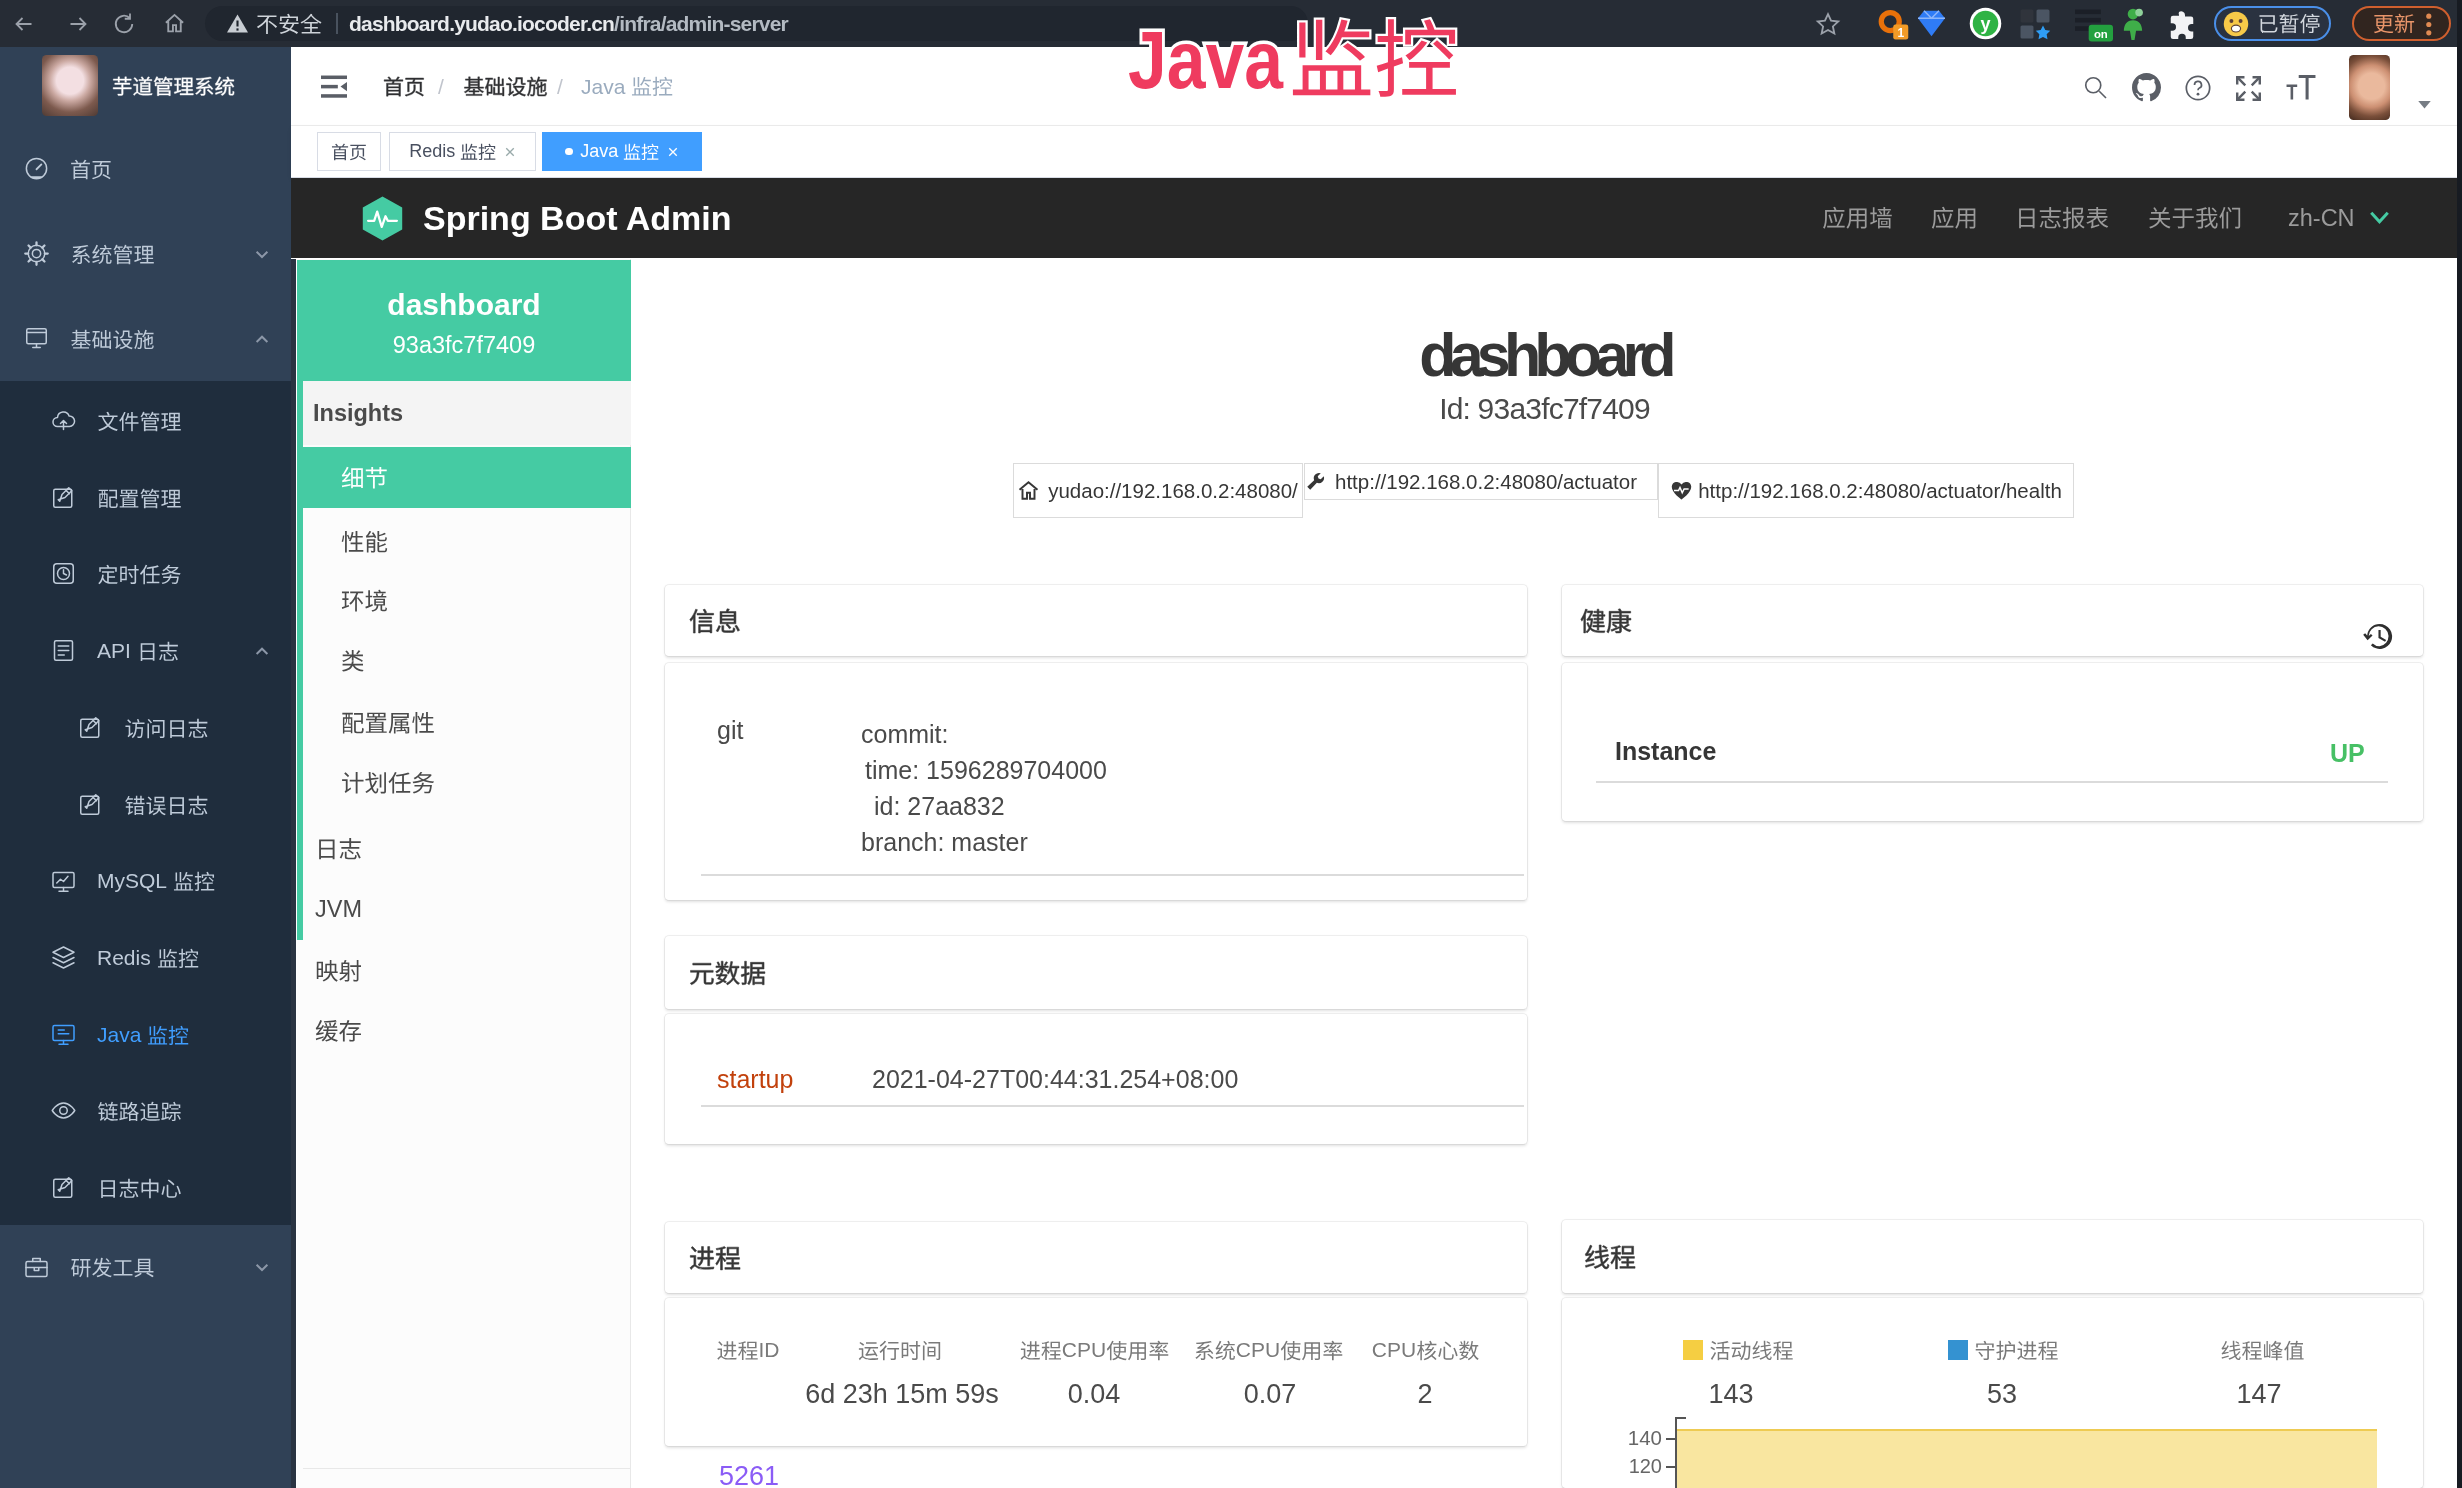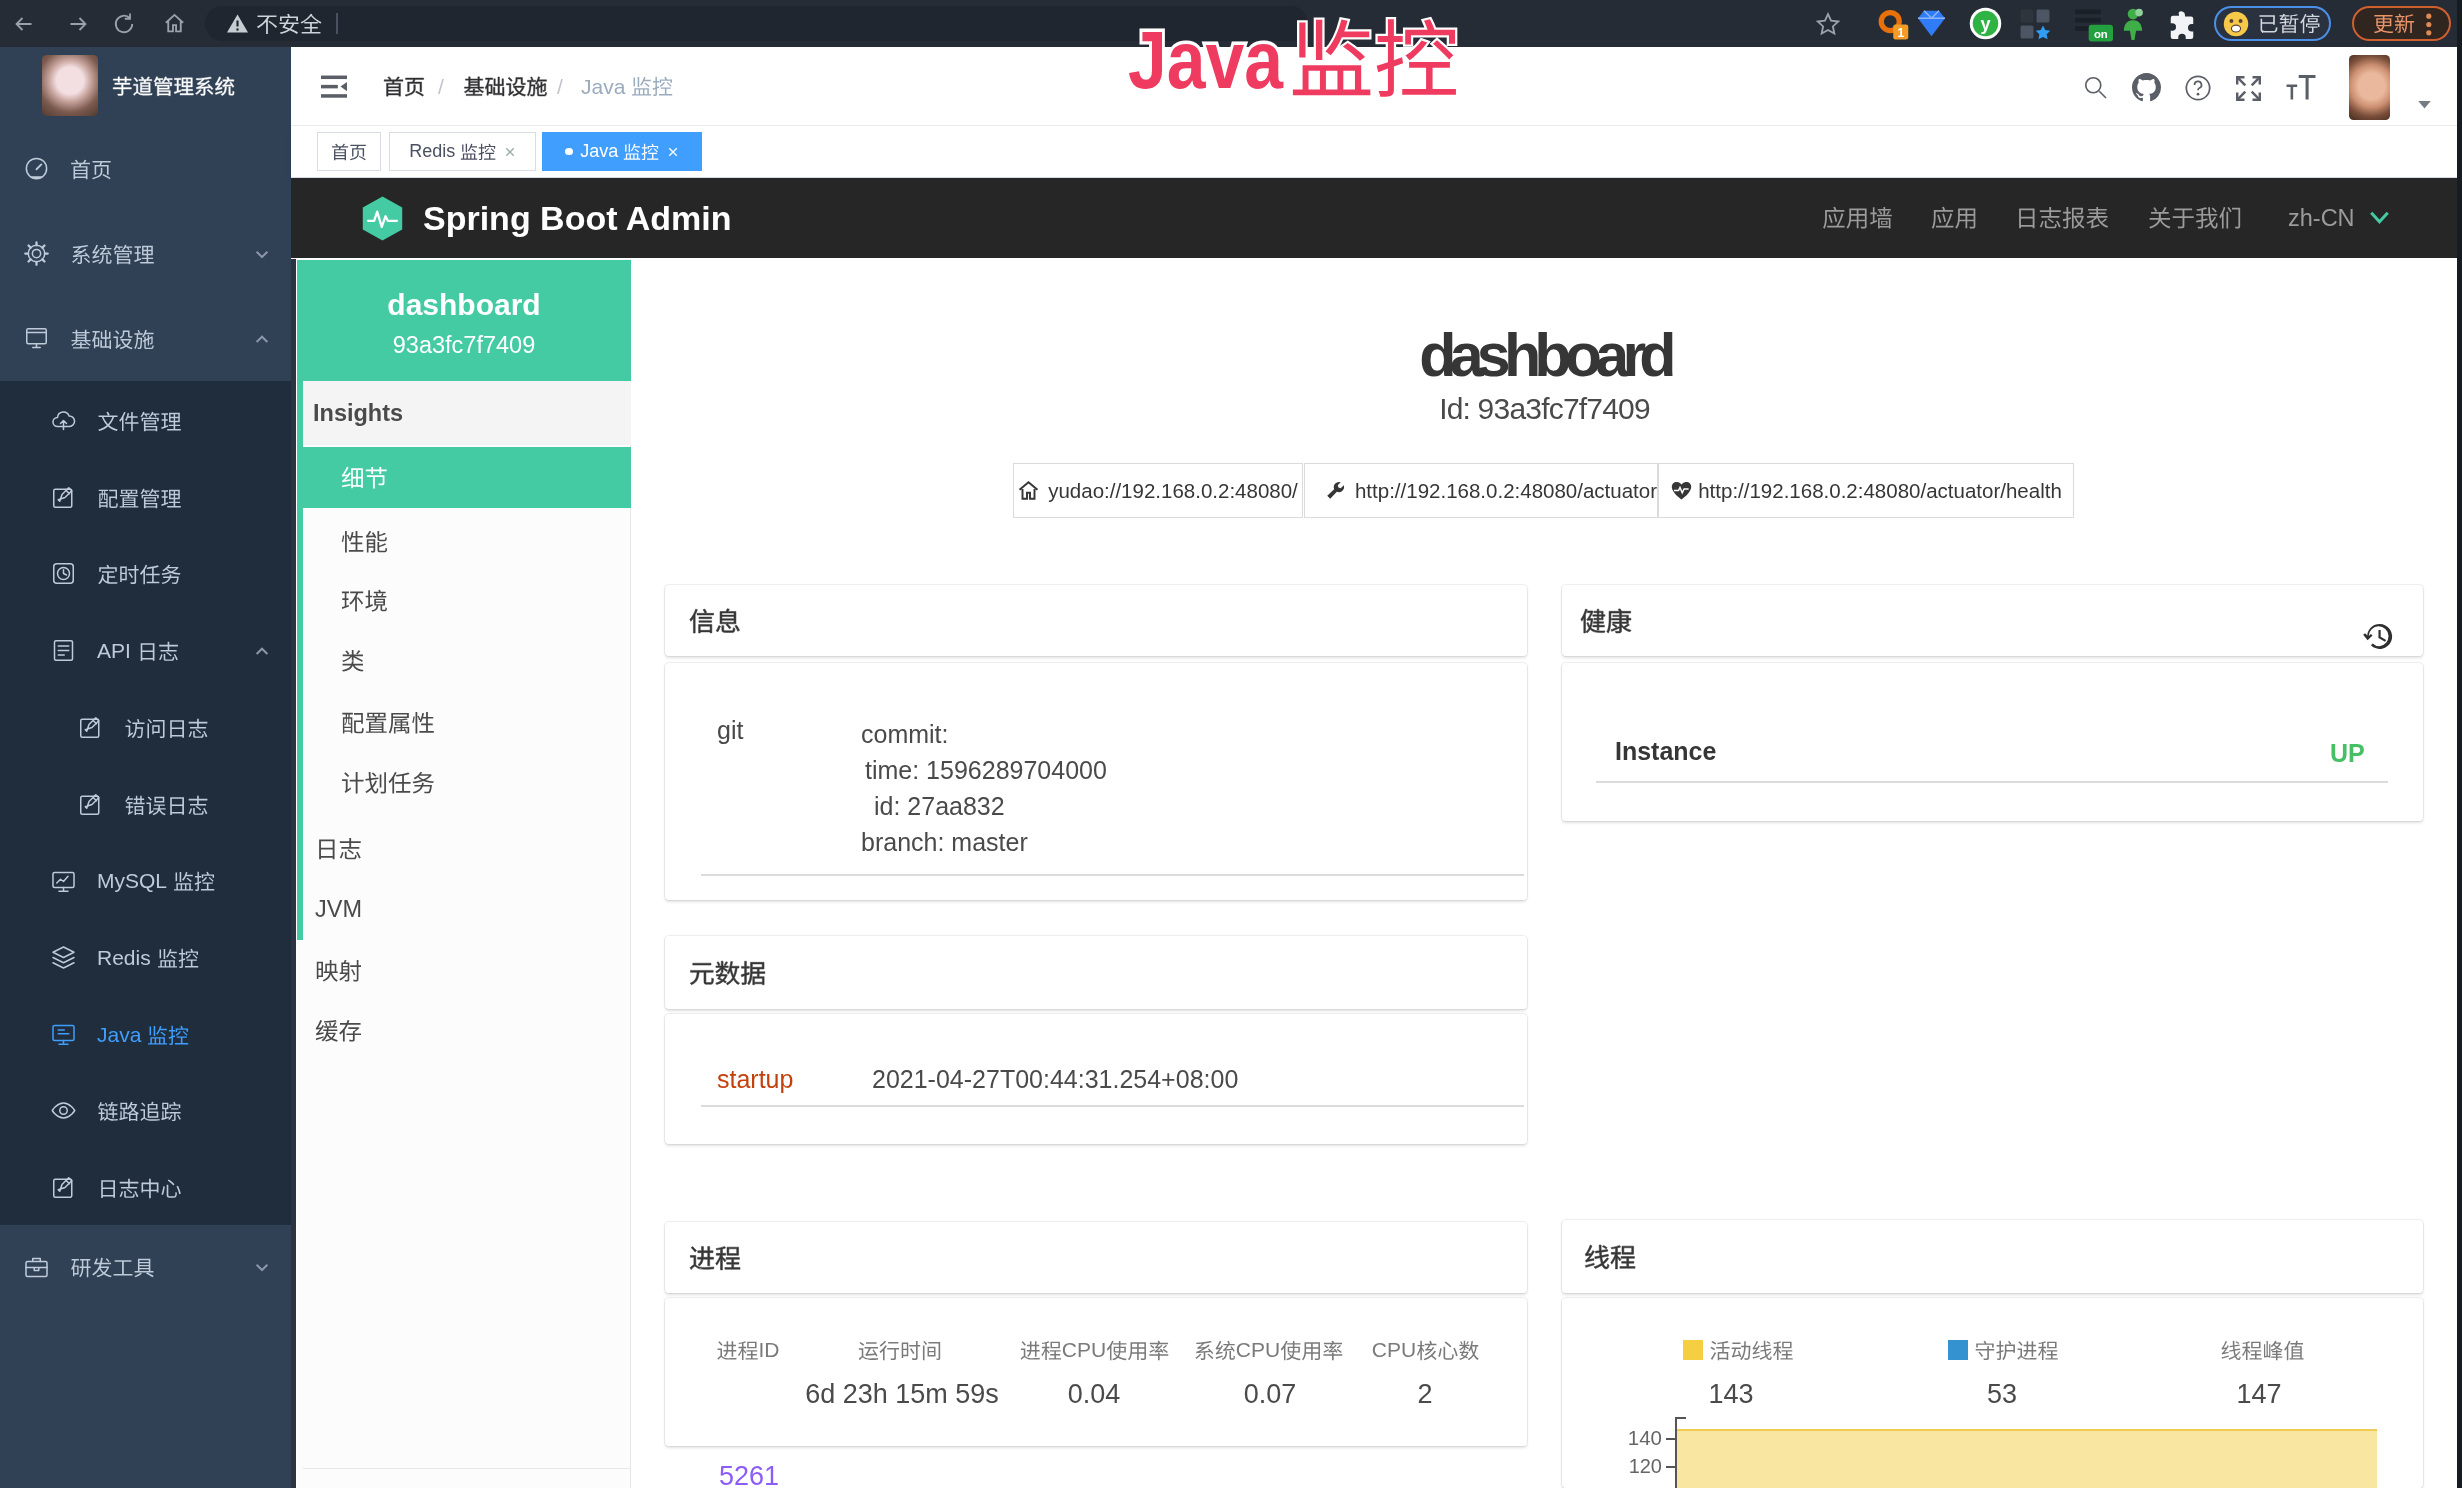--- a/index.html
+++ b/index.html
@@ -141,20 +141,21 @@
       <rect x="13.6" y="20.5" width="2.8" height="3" fill="#1e242d"></rect>
     </svg>
     <div class="abs zhl" style="left:256px;top:0;height:47px;color:#ced3d9">
       <svg class="zh" style="width:66px;height:22px" viewBox="0 -880 3000 1000">
         <use href="#u4e0d" x="0"></use>
         <use href="#u5b89" x="1000"></use>
         <use href="#u5168" x="2000"></use>
       </svg>
     </div>
     <div class="abs" style="left:336px;top:13px;width:1.5px;height:21px;background:#49525e"></div>
+    <div class="abs" style="left:349px;top:0;height:47px;line-height:47px;font-size:21px;font-weight:bold;letter-spacing:-0.8px;color:#e8eaed">dashboard.yudao.iocoder.cn<span style="color:#b3bac2">/infra/admin-server</span></div>
     <svg class="abs" style="left:1815px;top:10.6px" width="26" height="26" viewBox="0 0 34 34">
       <path d="M17 4l4 8.6 9.4 1.1-7 6.5 1.9 9.3L17 24.8 8.7 29.5l1.9-9.3-7-6.5L13 12.6z" fill="none" stroke="#9ba1aa" stroke-width="2.4"></path>
     </svg>
     <svg class="abs" style="left:1875px;top:7.6px" width="35" height="33" viewBox="0 0 46 44">
       <circle cx="20" cy="18" r="12" fill="none" stroke="#e8710a" stroke-width="7"></circle>
       <rect x="24" y="22" width="20" height="20" rx="3" fill="#f29b27"></rect>
       <text x="34" y="38" font-size="16" fill="#fff" text-anchor="middle" font-weight="bold">1</text>
     </svg>
     <svg class="abs" style="left:1918px;top:9px" width="27" height="29" viewBox="0 0 36 38">
       <path d="M8 2h20l8 10-18 24L0 12z" fill="#2f7cf6"></path>
@@ -616,21 +617,21 @@
     </svg>
   </div>
 <div class="abs" style="left:630px;top:322px;width:1829px;text-align:center;font-size:61px;font-weight:bold;color:#363636;line-height:67px;letter-spacing:-6.8px">dashboard</div>
 <div class="abs" style="left:630px;top:391px;width:1829px;text-align:center;font-size:30px;color:#4a4a4a;line-height:36px;letter-spacing:-0.8px">Id: 93a3fc7f7409</div>
 <div class="abs row" style="left:1013px;top:463px;width:290px;height:55px;border:0.8px solid #dbdbdb;background:#fff;justify-content:center;font-size:20.5px;color:#363636">
     <svg width="21" height="21" viewBox="0 0 28 28">
       <path d="M2 13L14 3l12 10M6 12v13h6v-8h4v8h6V12" fill="none" stroke="#363636" stroke-width="2.6"></path>
     </svg>
     <span style="margin-left:9px">yudao://192.168.0.2:48080/</span>
   </div>
-<div class="abs row" style="left:1304px;top:463px;width:354px;height:55px;border:0.8px solid #dbdbdb;background:#fff;justify-content:flex-end;font-size:20.5px;color:#363636">
+<div class="abs row" style="left:1304px;top:463px;width:354px;height:37px;border:0.8px solid #dbdbdb;background:#fff;justify-content:flex-start;font-size:20.5px;color:#363636">
     <svg width="21" height="21" viewBox="0 0 28 28">
       <path d="M25 7a7 7 0 0 1-9.2 8.8L7 25l-4-4 9.2-8.8A7 7 0 0 1 21 3l-4 4 1 3 3 1z" fill="#363636"></path>
     </svg>
     <span style="margin-left:9px">http://192.168.0.2:48080/actuator</span>
   </div>
 <div class="abs row" style="left:1658px;top:463px;width:416px;height:55px;border:0.8px solid #dbdbdb;background:#fff;justify-content:center;font-size:20.5px;color:#363636">
     <svg width="23" height="21" viewBox="0 0 30 28">
       <path d="M15 26S2 17 2 9a7 7 0 0 1 13-3 7 7 0 0 1 13 3c0 8-13 17-13 17z" fill="#363636"></path>
       <path d="M5 14h6l2-4 3 7 2.5-5h6" fill="none" stroke="#fff" stroke-width="2"></path>
     </svg>

